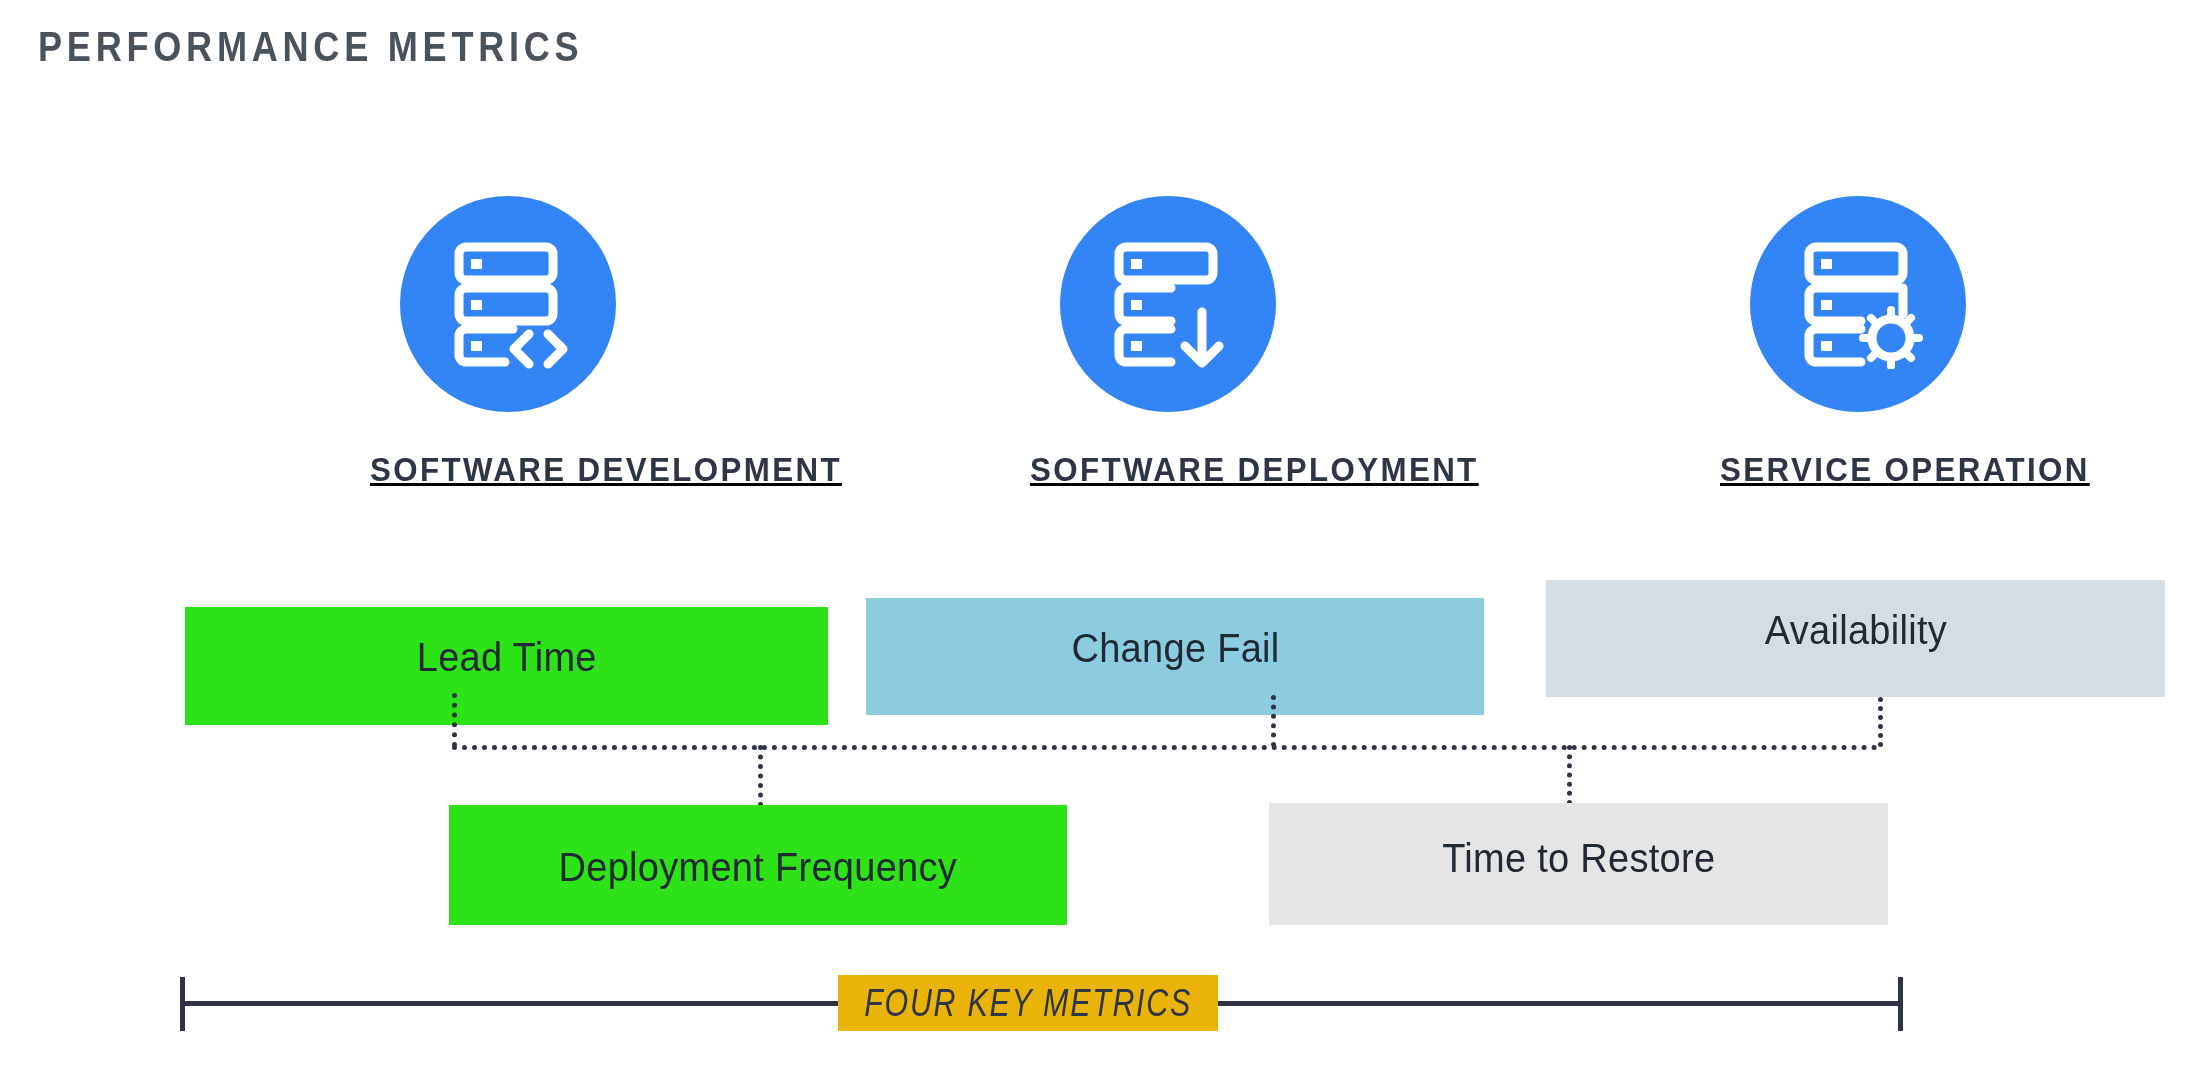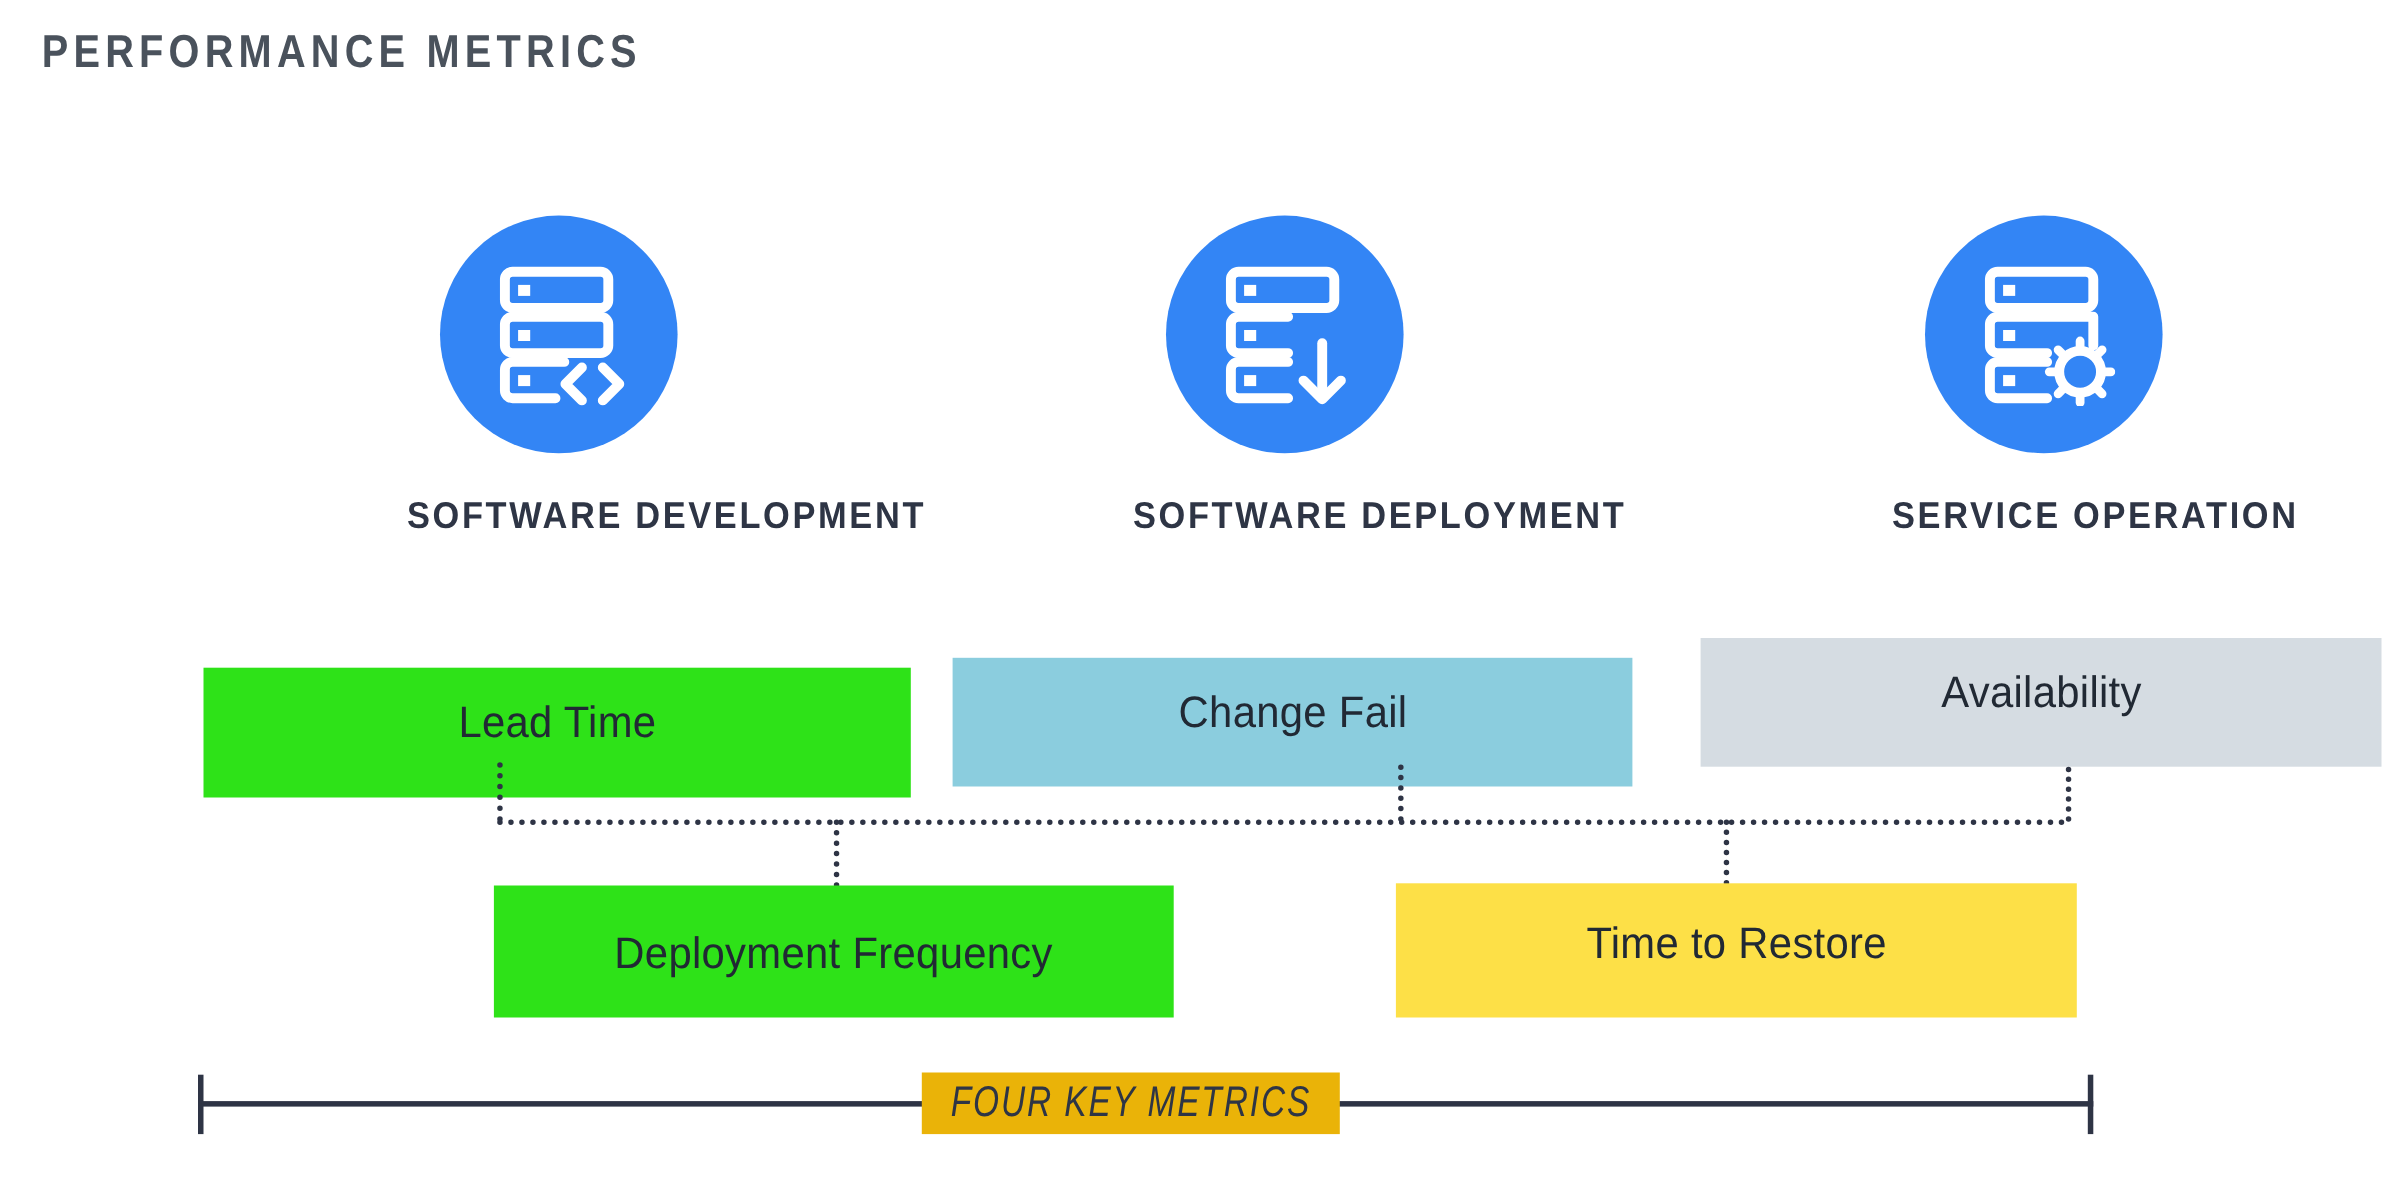--- a/index.html
+++ b/index.html
@@ -34,20 +34,21 @@
     transform: scaleX(0.86);
     transform-origin: left top;
     white-space: nowrap;
   }
 
   
   .column {
     position: absolute;
     top: 196px;
     width: 300px;
+    text-decoration: underline;
   }
   .col-0 { left: 358px; }
   .col-1 { left: 1018px; }
   .col-2 { left: 1708px; }
 
   .icon-circle {
     width: 216px;
     height: 216px;
     border-radius: 50%;
     background: #3385F5;
@@ -107,21 +108,21 @@
     box-sizing: border-box;
   }
   .box-deployment-frequency {
     left: 449px;  top: 805px;  width: 618px; height: 120px;
     background: #2EE218;
     padding-top: 40px;
     box-sizing: border-box;
   }
   .box-time-to-restore {
     left: 1269px; top: 803px;  width: 619px; height: 122px;
-    background: #fde047;
+    background: #e5e5e5;
     padding-top: 33px;
     box-sizing: border-box;
   }
 
   
   .dot-v, .dot-h {
     position: absolute;
   }
   .dot-v {
     width: 0;

